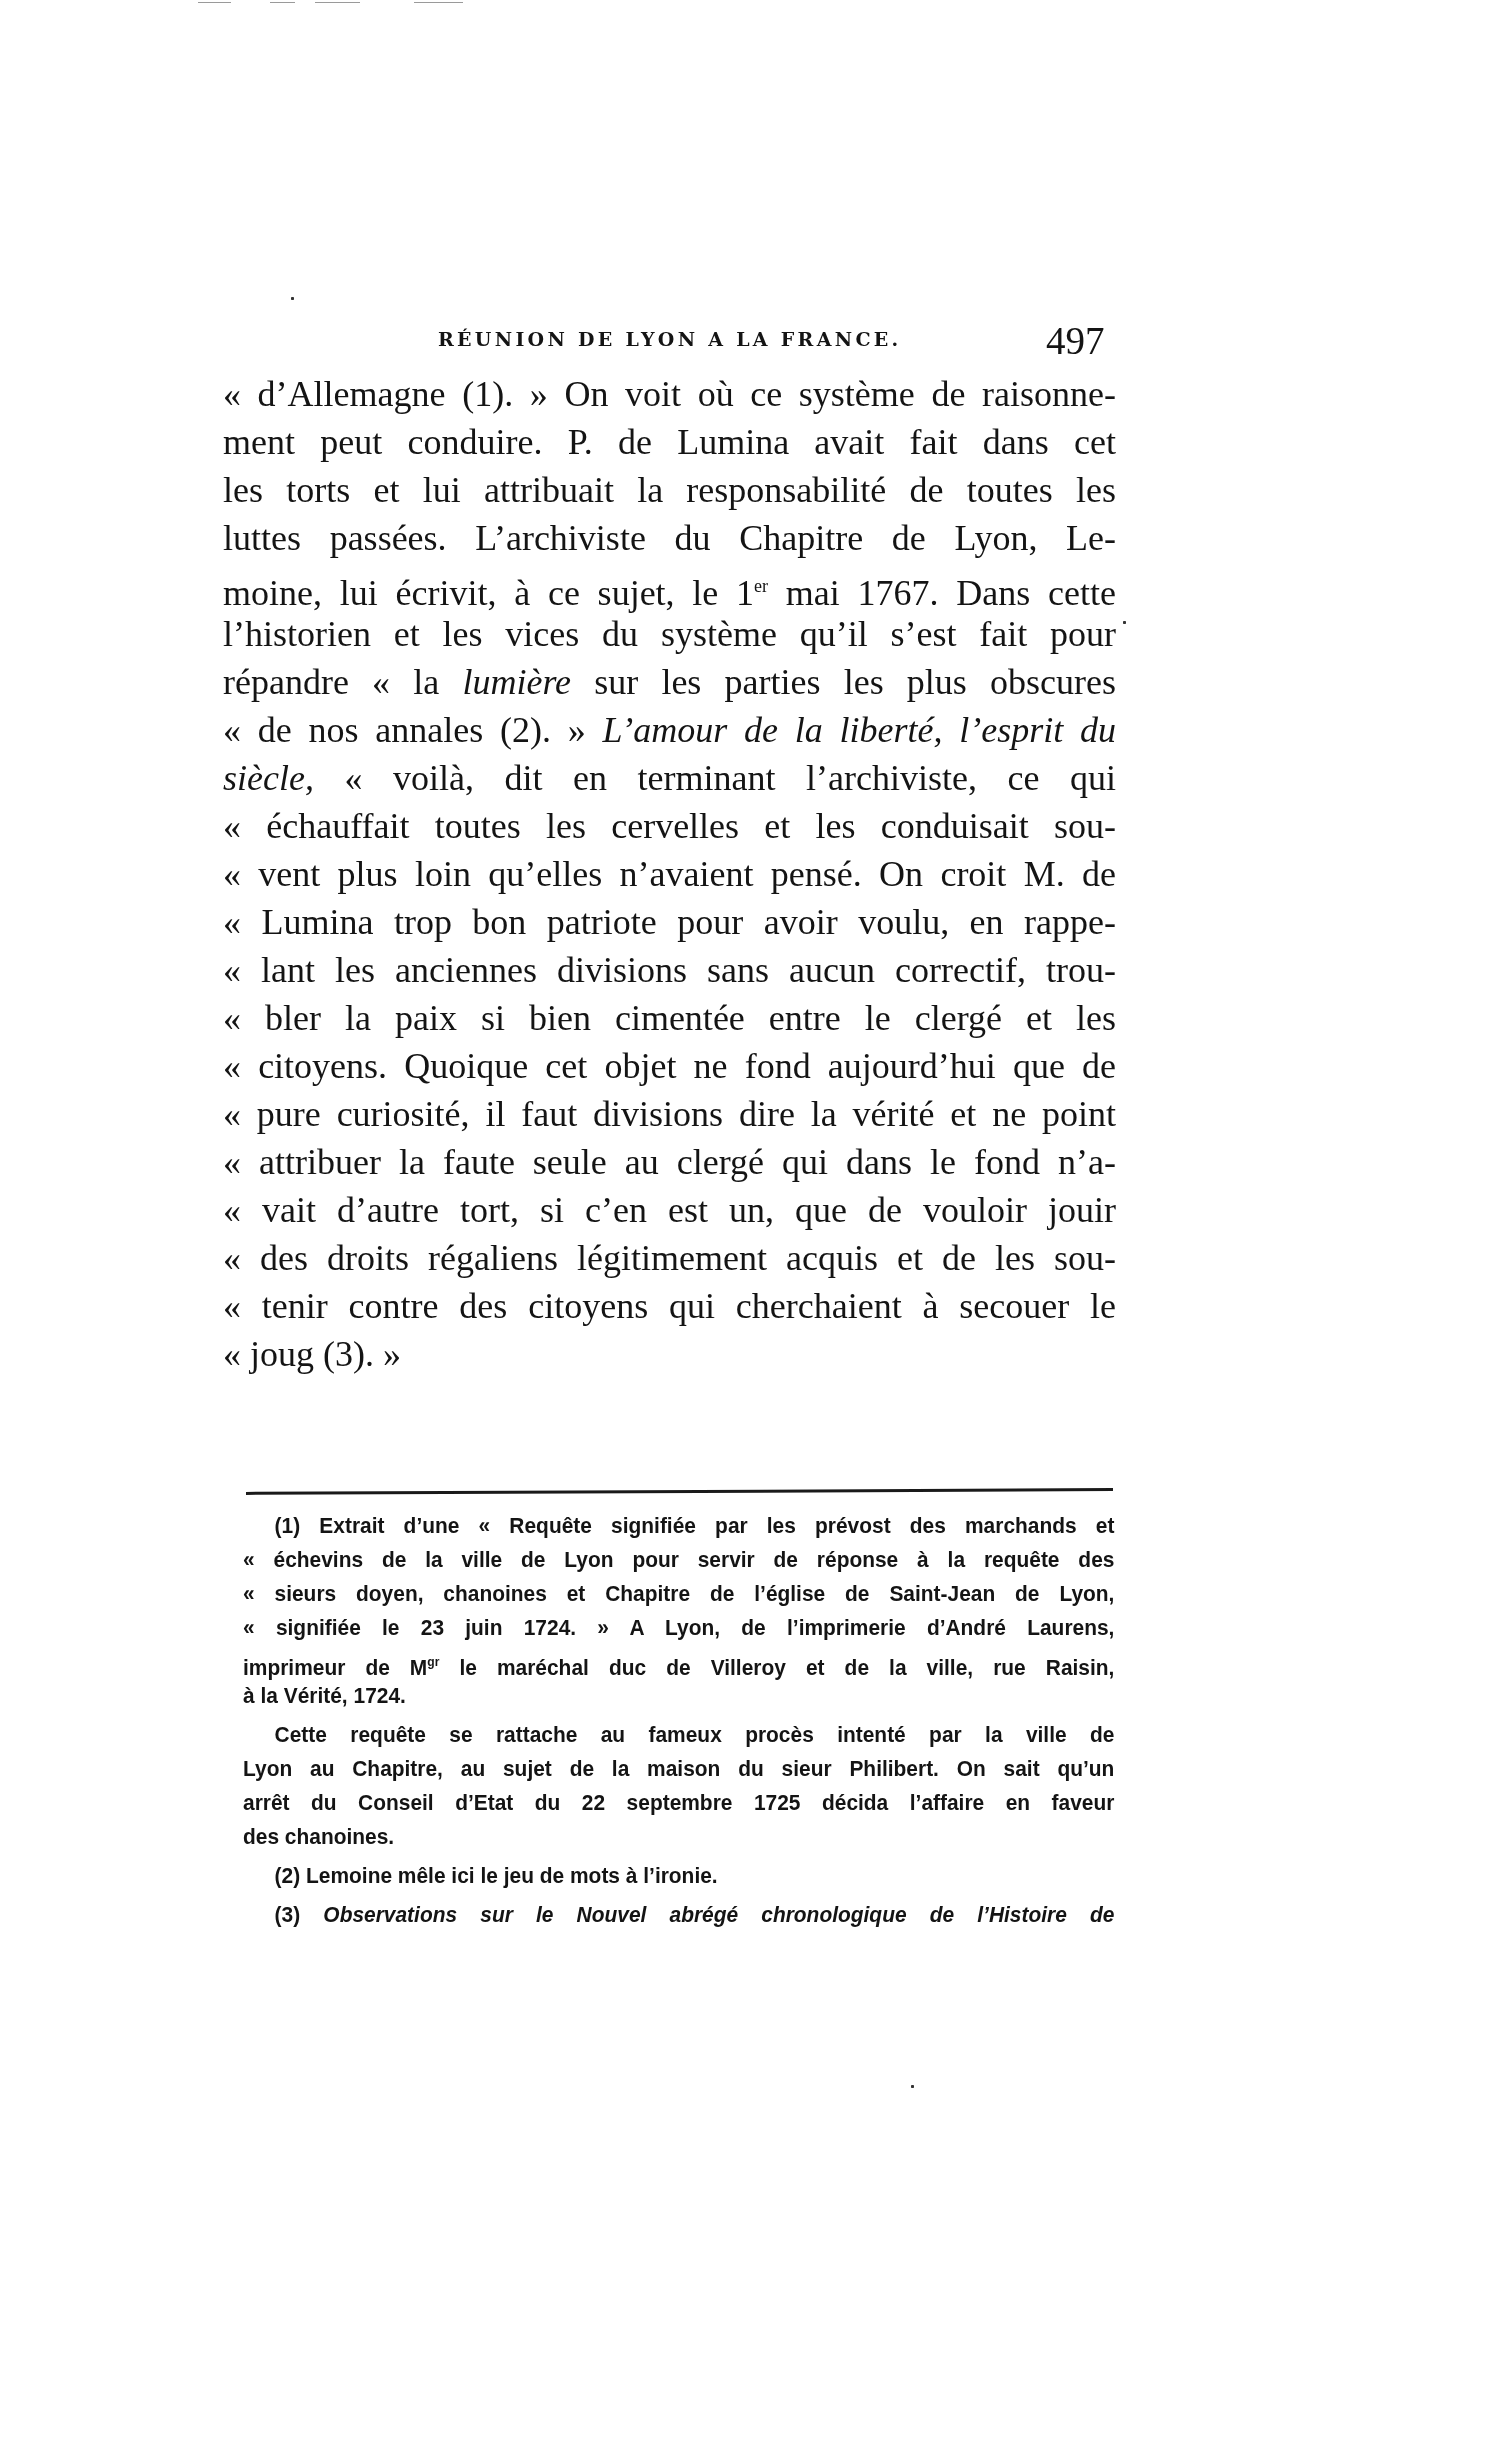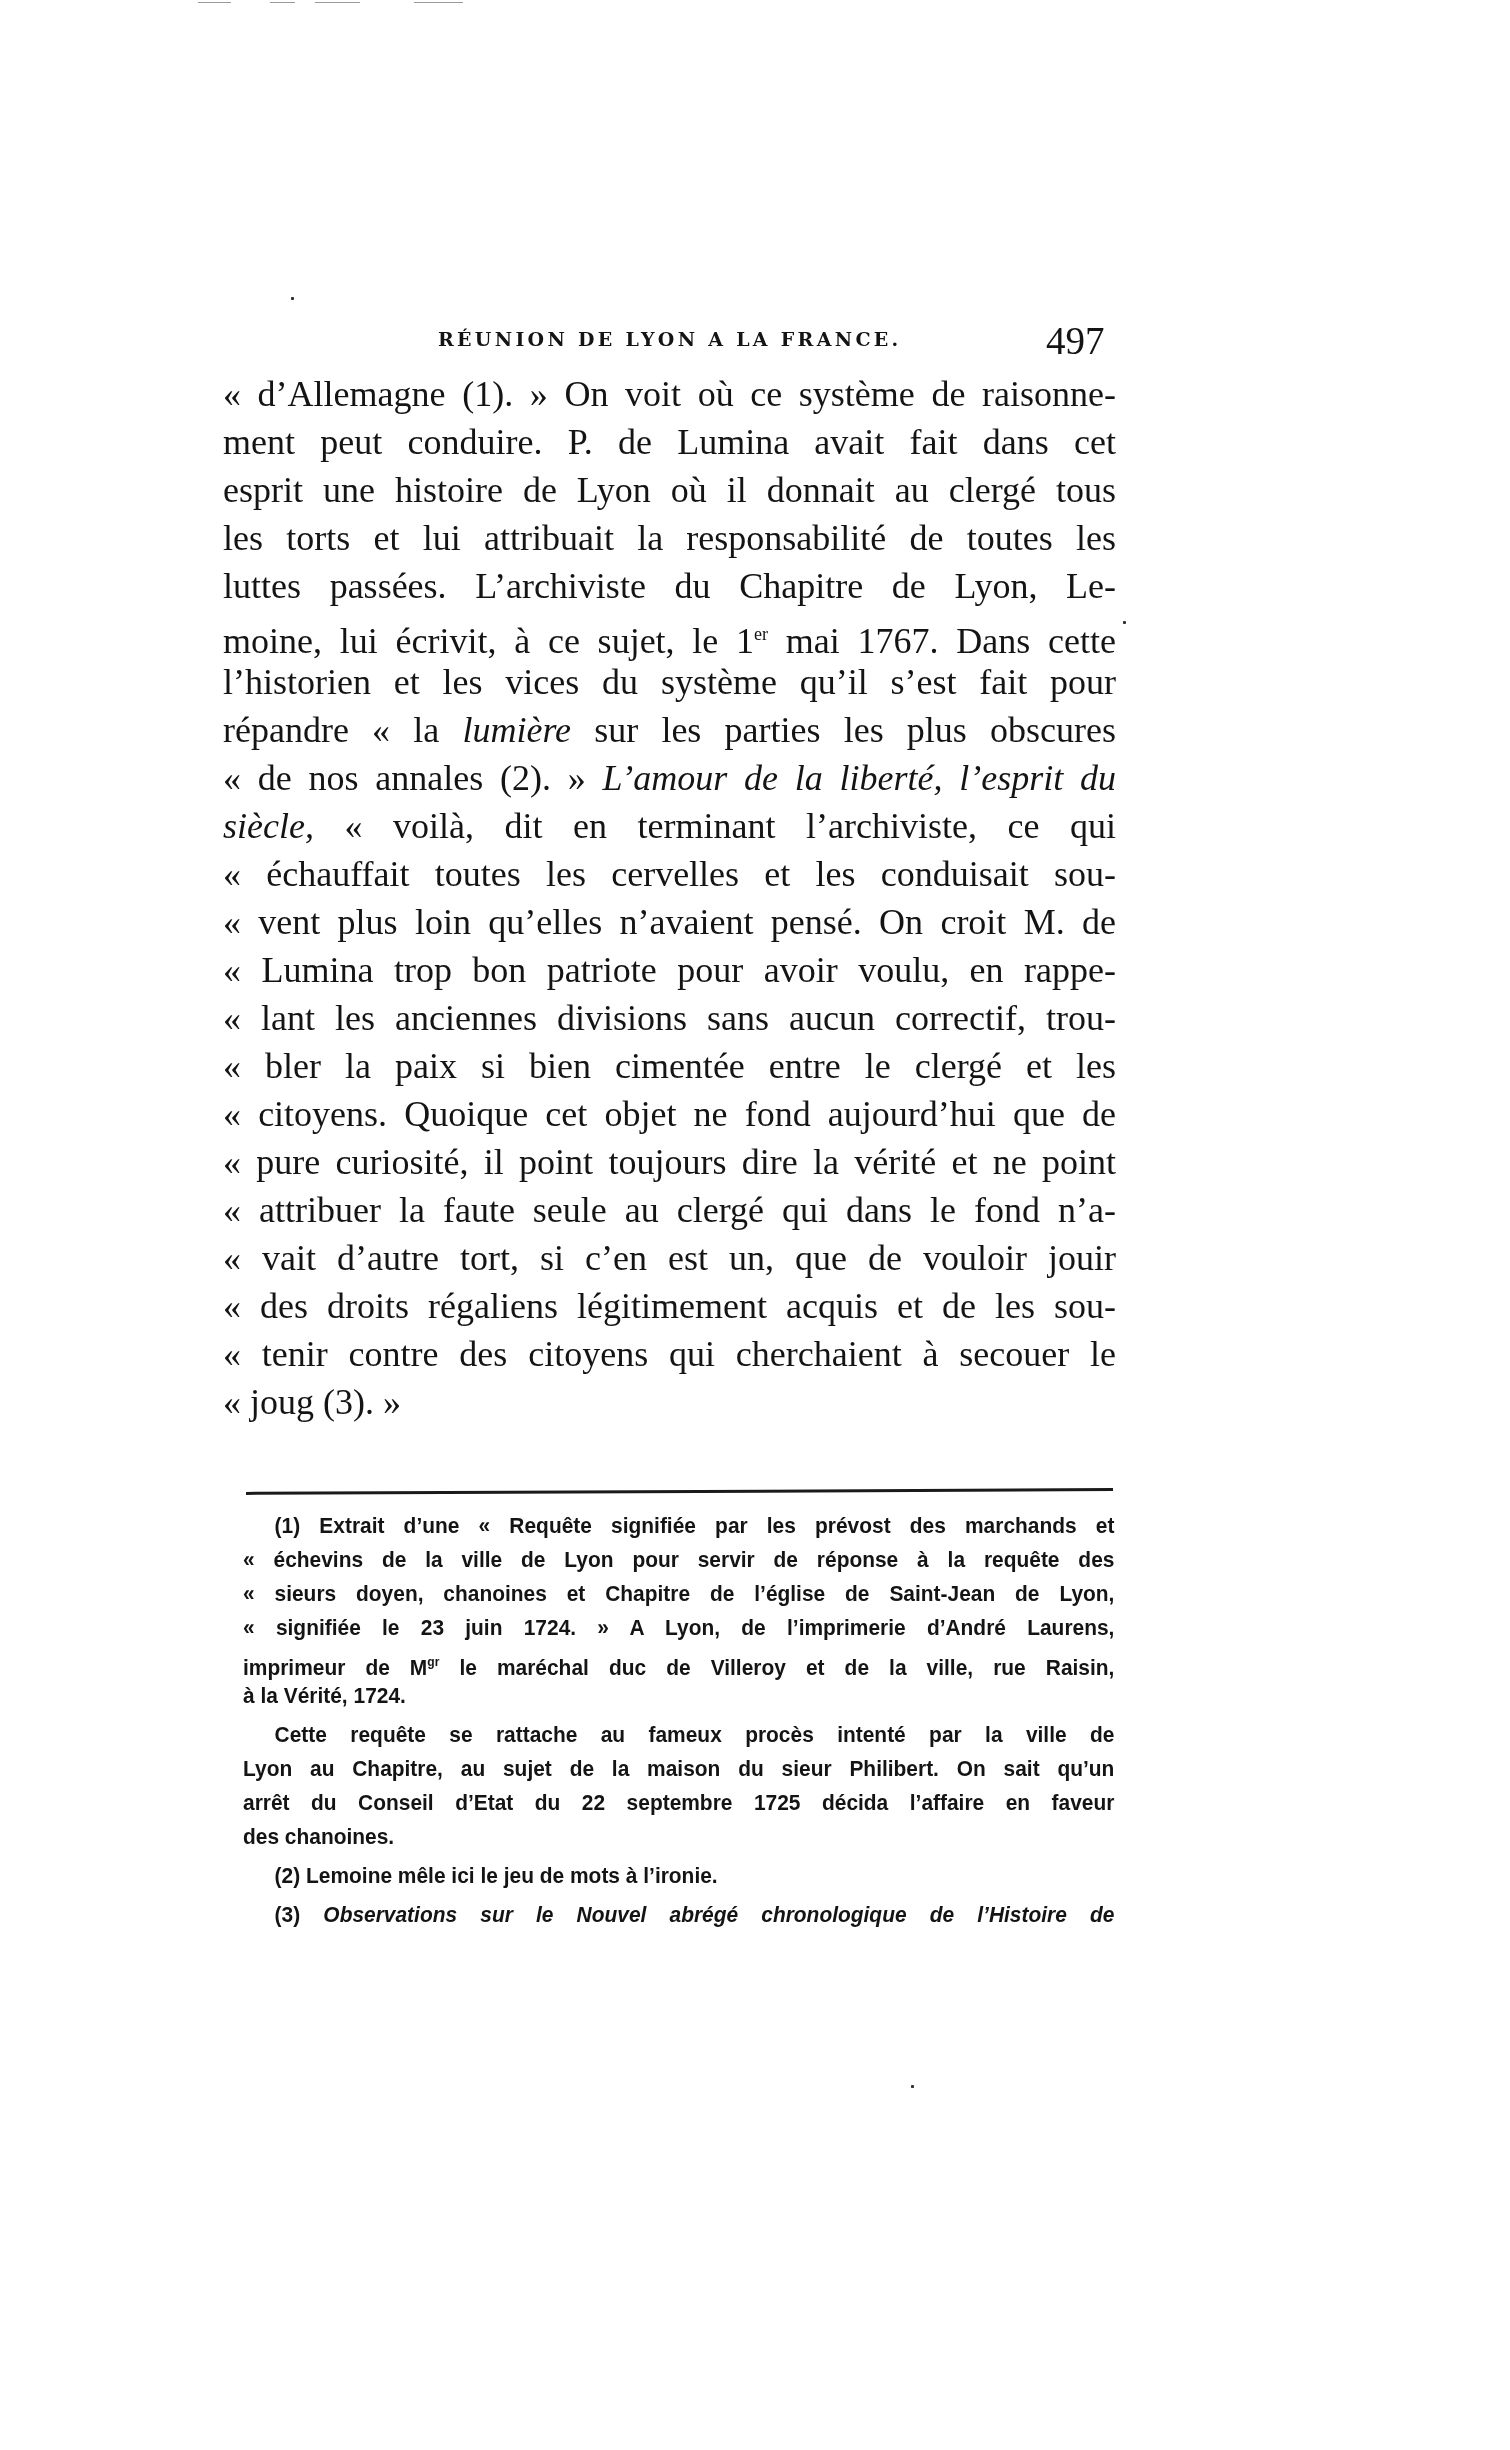--- a/index.html
+++ b/index.html
@@ -36,35 +36,34 @@
 <div class="page">
 
   <div class="running-head">
     <span class="running-title">RÉUNION DE LYON A LA FRANCE.</span>
     <span class="page-number">497</span>
   </div>
 
   <div class="body-text">
     <span class="line">« d’Allemagne (1). » On voit où ce système de raisonne-</span>
     <span class="line">ment peut conduire. P. de Lumina avait fait dans cet</span>
-    <span class="line">esprit une histoire de Lyon où il donnait au clergé tous</span>
     <span class="line">les torts et lui attribuait la responsabilité de toutes les</span>
     <span class="line">luttes passées. L’archiviste du Chapitre de Lyon, Le-</span>
     <span class="line"><span>moine, lui écrivit, à ce sujet, le 1</span><sup style="font-size:18px">er</sup><span> mai 1767. Dans cette</span></span>
     <span class="line">l’historien et les vices du système qu’il s’est fait pour</span>
     <span class="line"><span>répandre « la </span><em>lumière</em><span> sur les parties les plus obscures</span></span>
     <span class="line"><span>« de nos annales (2). » </span><em>L’amour de la liberté, l’esprit du</em></span>
     <span class="line"><em>siècle,</em><span> « voilà, dit en terminant l’archiviste, ce qui</span></span>
     <span class="line">« échauffait toutes les cervelles et les conduisait sou-</span>
     <span class="line">« vent plus loin qu’elles n’avaient pensé. On croit M. de</span>
     <span class="line">« Lumina trop bon patriote pour avoir voulu, en rappe-</span>
     <span class="line">« lant les anciennes divisions sans aucun correctif, trou-</span>
     <span class="line">« bler la paix si bien cimentée entre le clergé et les</span>
     <span class="line">« citoyens. Quoique cet objet ne fond aujourd’hui que de</span>
-    <span class="line">« pure curiosité, il point toujours dire la vérité et ne point</span>
+    <span class="line">« pure curiosité, il faut divisions dire la vérité et ne point</span>
     <span class="line">« attribuer la faute seule au clergé qui dans le fond n’a-</span>
     <span class="line">« vait d’autre tort, si c’en est un, que de vouloir jouir</span>
     <span class="line">« des droits régaliens légitimement acquis et de les sou-</span>
     <span class="line">« tenir contre des citoyens qui cherchaient à secouer le</span>
     <span class="line last">« joug (3). »</span>
   </div>
 
   <div class="rule"></div>
 
   <div class="footnotes">

